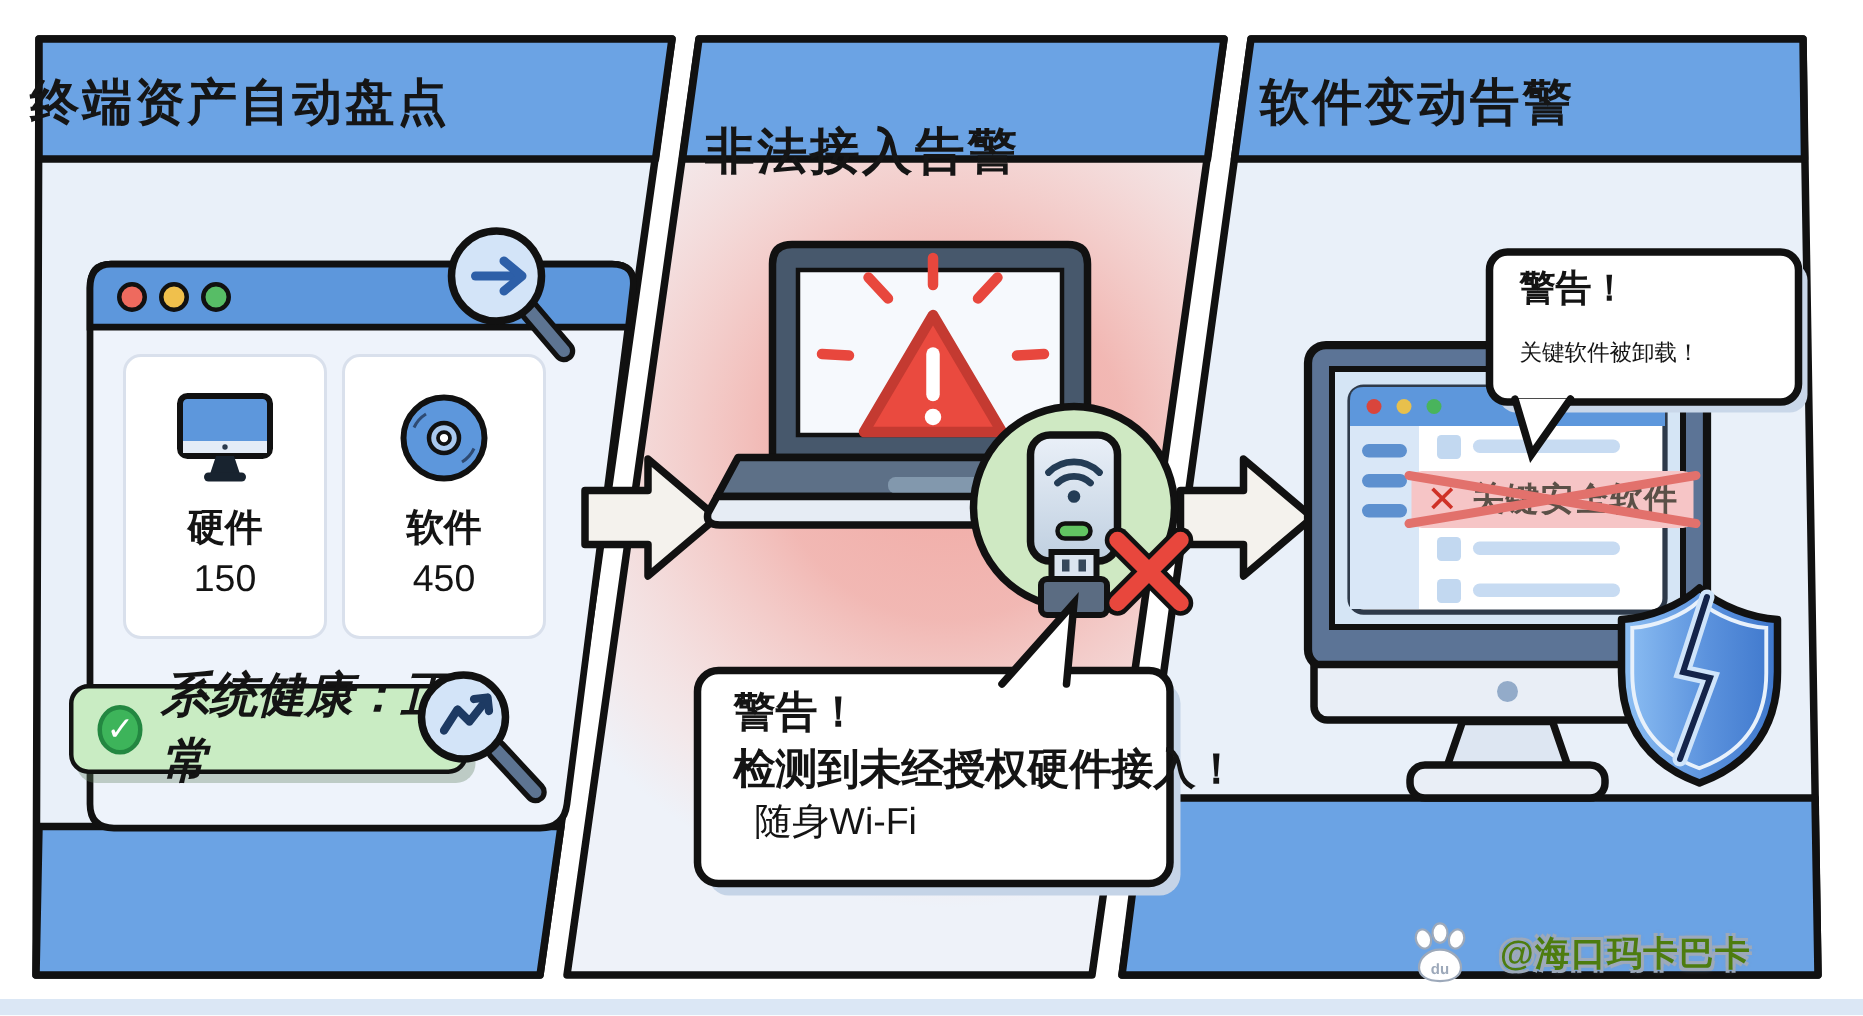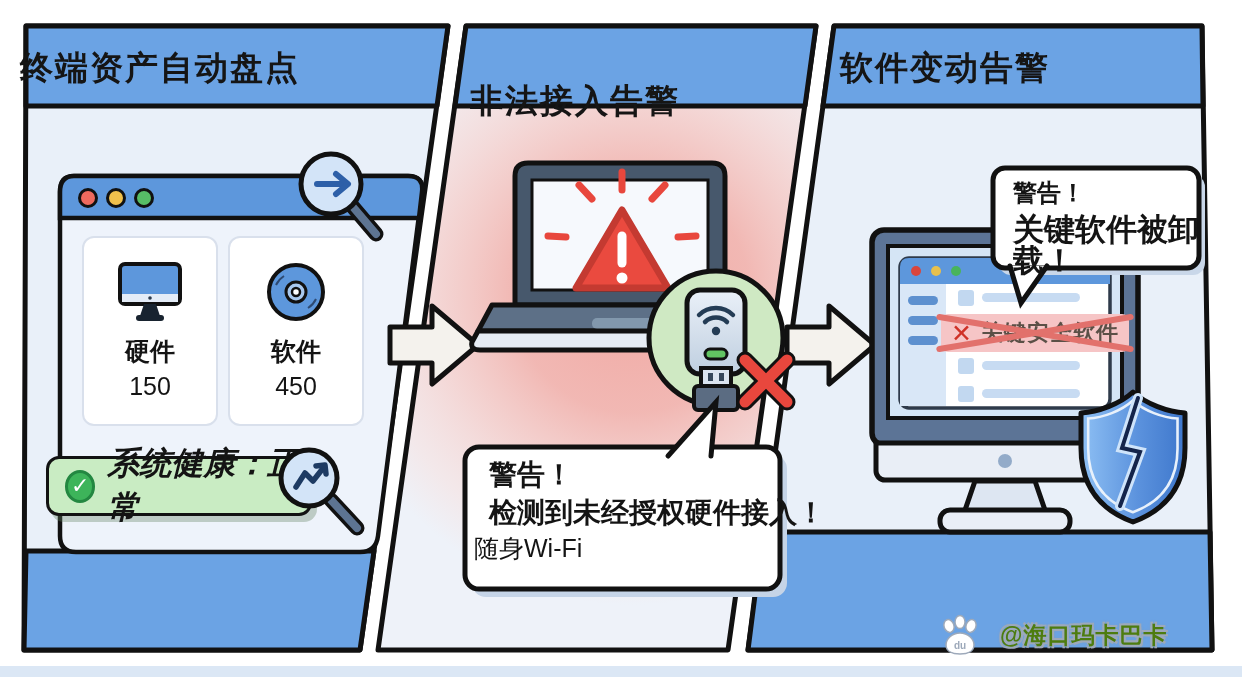--- a/index.html
+++ b/index.html
@@ -19,23 +19,23 @@
   #health-bar{position:absolute;left:46px;top:456px;width:266px;height:60px;background:#c9ecc3;
         border:3.5px solid #121212;border-radius:13px;display:flex;align-items:center;gap:12px;
         padding:0 0 0 16px;box-shadow:5px 6px 0 rgba(96,128,96,.35);}
   #health-bar .chk{width:33px;height:33px;border-radius:50%;background:#3db45a;border:3px solid #238741;
         color:#fff;font-size:22px;font-weight:700;display:flex;align-items:center;justify-content:center;}
   #health-bar .txt{font-size:32px;font-weight:700;font-style:italic;}
   
   .bubble-text{position:absolute;line-height:1.0;}
   .b2-l1{left:489px;top:461px;font-size:28px;font-weight:700;}
   .b2-l2{left:489px;top:499px;font-size:28px;font-weight:700;}
-  .b2-l3{left:474px;top:536px;font-size:25px;font-weight:400;}
+  .b2-l3{left:503px;top:536px;font-size:25px;font-weight:400;}
   .b3-l1{left:1013px;top:181px;font-size:24px;font-weight:700;}
-  .b3-l2{left:1013px;top:214px;font-size:31px;font-weight:700;}
+  .b3-l2{left:1013px;top:228px;font-size:15px;font-weight:400;}
   
   #crossed-row{position:absolute;left:941px;top:314px;width:188px;height:38px;}
   #crossed-row .band{position:absolute;inset:0;background:#f6c5c6;border-radius:7px;
         display:flex;align-items:center;gap:9px;padding:0 10px;}
   #crossed-row .xmark{color:#cf3127;font-size:25px;font-weight:700;}
   #crossed-row .itm{color:#5b5047;font-size:22px;font-weight:700;letter-spacing:1px;}
   .strike{position:absolute;left:-6px;width:200px;height:6px;background:#e2716c;border-radius:3px;top:16px;}
   .strike.s1{transform:rotate(9.5deg);}
   .strike.s2{transform:rotate(-9.5deg);}
   

